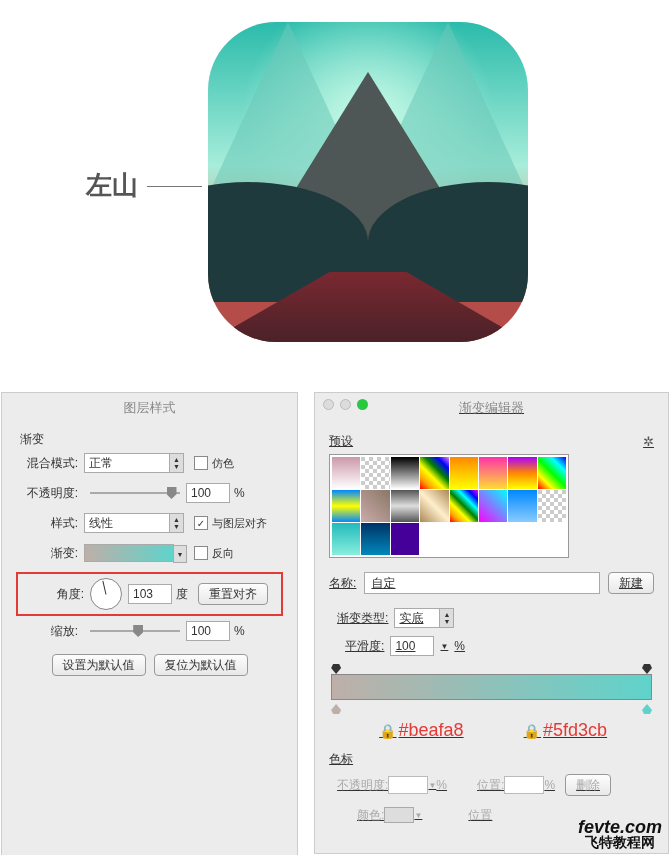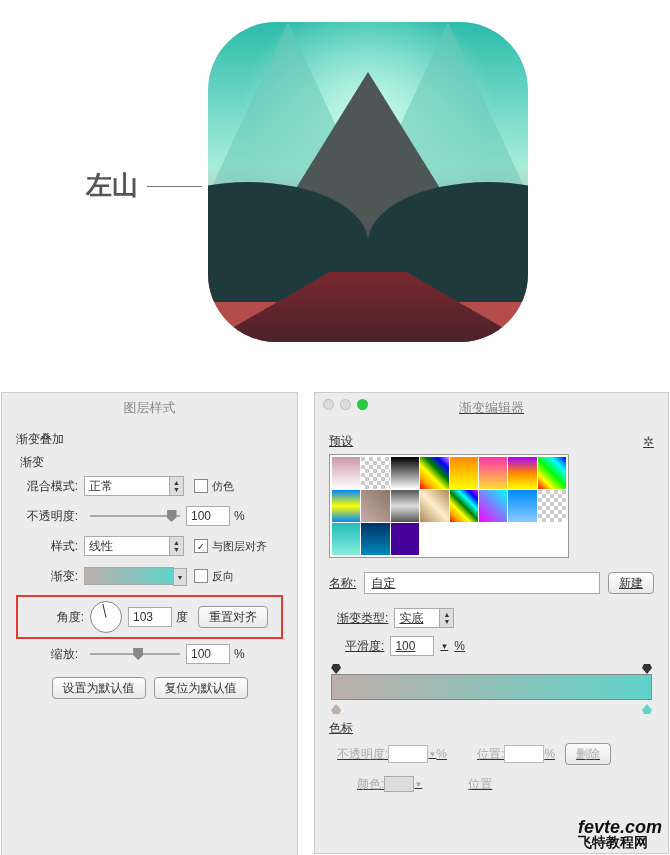--- a/index.html
+++ b/index.html
@@ -90,21 +90,21 @@
 .color-stops { height: 14px; position:relative; }
 .hex-labels { display:flex; gap:60px; margin: 6px 0 10px 50px; font-size: 18px; color: #e53935; align-items:center; }
 .hex-labels .lock { font-size:14px; color:#888; margin-right:2px; }
 
 .stops-section { margin-top: 4px; }
 .stops-section .hdr { font-size:12px; margin-bottom:6px; }
 .disabled { color:#aaa; }
 .field-sm { width:40px; height:18px; background:#fff; border:1px solid #bbb; display:inline-flex; align-items:center; padding:0 3px; }
 .color-chip { width:30px; height:16px; background:#ddd; border:1px solid #aaa; display:inline-block; }
 
-.watermark { position:absolute; right:6px; bottom:4px; font-family: Arial Black, sans-serif; font-weight:900; font-style:italic; font-size:18px; color:#111; text-align:left; line-height:0.95; }
+.watermark { position:absolute; right:6px; bottom:4px; font-family: Arial Black, sans-serif; font-weight:900; font-style:italic; font-size:18px; color:#111; text-align:center; line-height:0.95; }
 .watermark .cn { font-size:14px; font-style:normal; display:block; }
 </style>
 </head>
 <body>
 
 <div class="top-area">
   <div class="label-left-mountain">左山</div>
   <div class="label-line"></div>
   <div class="icon-art">
     <div class="sky-glow"></div>
@@ -117,21 +117,20 @@
     <div class="hill right"></div>
     <div class="river"></div>
   </div>
 </div>
 
 <div class="panels">
 
   <div class="panel panel-left">
     <div class="panel-title">图层样式</div>
     <div class="section-body">
-      <div class="group-label">渐变叠加</div>
       <div class="sub-label">渐变</div>
 
       <div class="row">
         <div class="row-label">混合模式:</div>
         <div class="select">
           <span>正常</span>
           <span class="arrows">▲<br>▼</span>
         </div>
         <div style="width:10px"></div>
         <span class="checkbox"></span>
@@ -270,20 +269,24 @@
           <div class="stop-marker top" style="left:0"></div>
           <div class="stop-marker top" style="right:0"></div>
         </div>
         <div class="big-gradient"></div>
         <div class="color-stops">
           <div class="stop-marker bot" style="left:0;transform:scaleY(-1);background:#beafa8"></div>
           <div class="stop-marker bot" style="right:0;transform:scaleY(-1);background:#5fd3cb"></div>
         </div>
       </div>
 
+      <div class="hex-labels">
+        <span><span class="lock">🔒</span><span>#beafa8</span></span>
+        <span><span class="lock">🔒</span><span>#5fd3cb</span></span>
+      </div>
 
       <div class="stops-section">
         <div class="hdr">色标</div>
         <div class="row disabled">
           <span style="margin-left:8px">不透明度:</span>
           <span class="field-sm"></span>
             <span style="font-size:8px">▼</span>
           <span>%</span>
           <span style="margin-left:30px">位置:</span>
           <span class="field-sm"></span>

